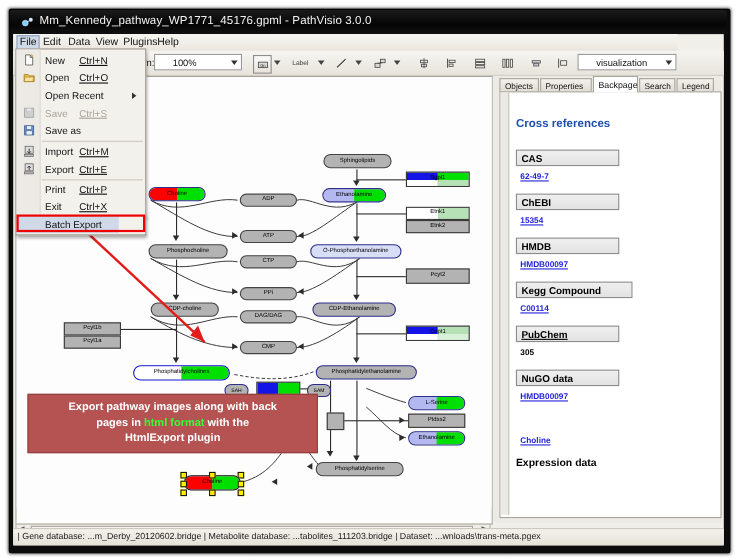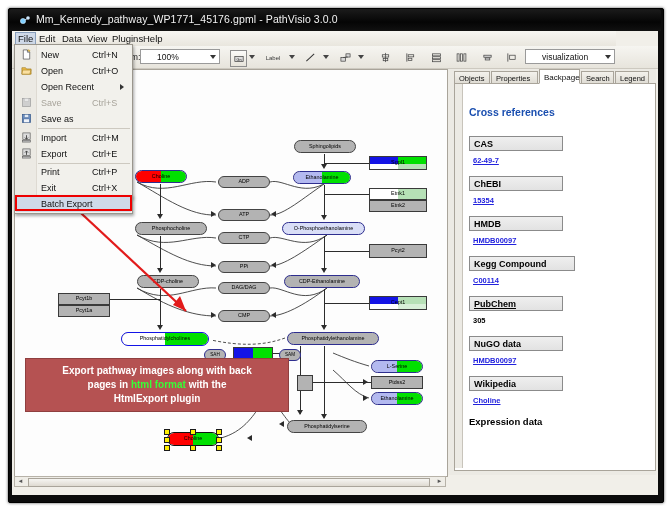--- a/index.html
+++ b/index.html
@@ -83,21 +83,21 @@
   .xref-val.plain{color:#000;text-decoration:none;}
   .bp-expr{position:absolute;left:4px;font-size:9.5px;font-weight:bold;color:#000;}
 
   
   .filemenu{position:absolute;left:2px;top:13px;width:117px;height:152px;
       background:#f2f1ec;border:1px solid #9a968d;box-shadow:1px 2px 3px rgba(0,0,0,.35);z-index:40;}
   .fm-gutter{position:absolute;left:0;top:0;width:21px;height:152px;background:#eceae4;
       border-right:1px solid #dedad2;}
   .fm-item{position:absolute;left:1px;width:115px;height:16px;font-size:9px;color:#111;}
   .fm-item .lbl{position:absolute;left:25px;top:3px;}
-  .fm-item .acc{position:absolute;left:76px;top:3px;}
+  .fm-item .acc{position:absolute;left:56px;top:3px;text-decoration:underline;}
   .fm-item.disabled .lbl,.fm-item.disabled .acc{color:#a8a49b;}
   .fm-item .ico{position:absolute;left:4px;top:2px;width:12px;height:12px;font-size:9px;
       line-height:12px;text-align:center;}
   .fm-item .sub{position:absolute;left:104px;top:5px;width:0;height:0;
       border-top:3px solid transparent;border-bottom:3px solid transparent;border-left:4px solid #333;}
   .fm-sep{position:absolute;left:23px;width:92px;height:1px;background:#cdc9c0;}
   .fm-highlight{position:absolute;left:0px;width:117px;height:16px;
       border:2px solid #ee0000;box-sizing:border-box;z-index:45;}
   .fm-item.hl{background:#cfd9e8;}
 
@@ -502,28 +502,30 @@
 
           <div class="xref-head" style="top:172px;width:106px;">Kegg Compound</div>
           <div class="xref-val" style="top:192px;">C00114</div>
 
           <div class="xref-head" style="top:212px;text-decoration:underline;">PubChem</div>
           <div class="xref-val plain" style="top:232px;">305</div>
 
           <div class="xref-head" style="top:252px;">NuGO data</div>
           <div class="xref-val" style="top:272px;">HMDB00097</div>
 
-          <div class="xref-head" style="top:292px;">Wikipedia</div>
           <div class="xref-val" style="top:312px;">Choline</div>
 
           <div class="bp-expr" style="top:332px;">Expression data</div>
         </div>
       </div>
     </div>
 
+    <div class="statusbar">
+      <div class="status-text">| Gene database: ...m_Derby_20120602.bridge | Metabolite database: ...tabolites_111203.bridge | Dataset: ...wnloads\trans-meta.pgex</div>
+    </div>
 
     <div class="filemenu">
       <div class="fm-gutter"></div>
 
       <div class="fm-item" style="top:2px;">
         <span class="ico">
           <svg viewBox="0 0 12 12" width="11" height="11">
               <path d="M2.5 1h4.5l2.5 2.5V11H2.5z" fill="#fff" stroke="#555" stroke-width=".8"></path>
               <path d="M7 1v2.5h2.5" fill="none" stroke="#555" stroke-width=".8"></path>
               <path d="M8.4 0.6l1.6 1.6-.9.9-1.6-1.6z" fill="#f5c542" stroke="#a07b10" stroke-width=".4"></path>
@@ -605,20 +607,20 @@
         <span class="acc">Ctrl+P</span>
       </div>
 
       <div class="fm-item" style="top:135px;">
         <span class="lbl">Exit</span>
         <span class="acc">Ctrl+X</span>
       </div>
     </div>
 
     <div class="filemenu" style="top:164px;height:18px;border-top:none;">
-      <div class="fm-item hl" style="top:1px;width:115px;">
+      <div class="fm-item hl" style="top:1px;width:92px;">
         <span class="lbl">Batch Export</span>
       </div>
       <div class="fm-highlight" style="top:0px;"></div>
     </div>
 
   </div>
 </div>
 
 </body></html>

